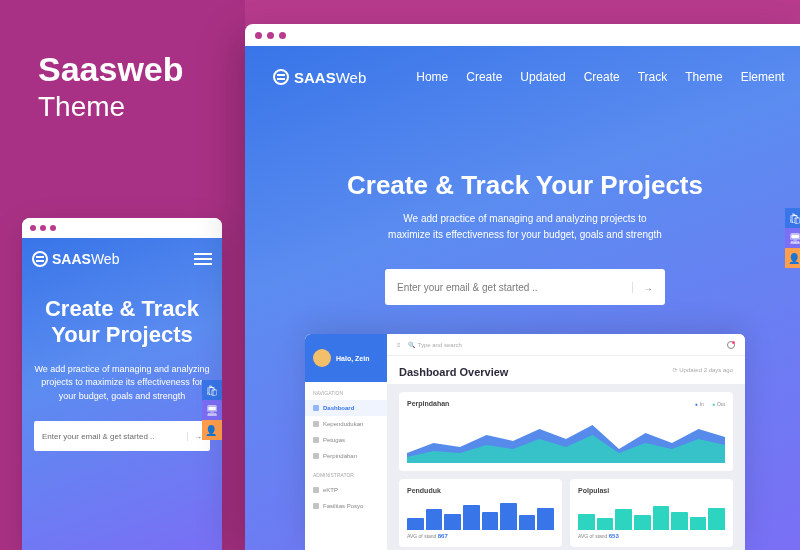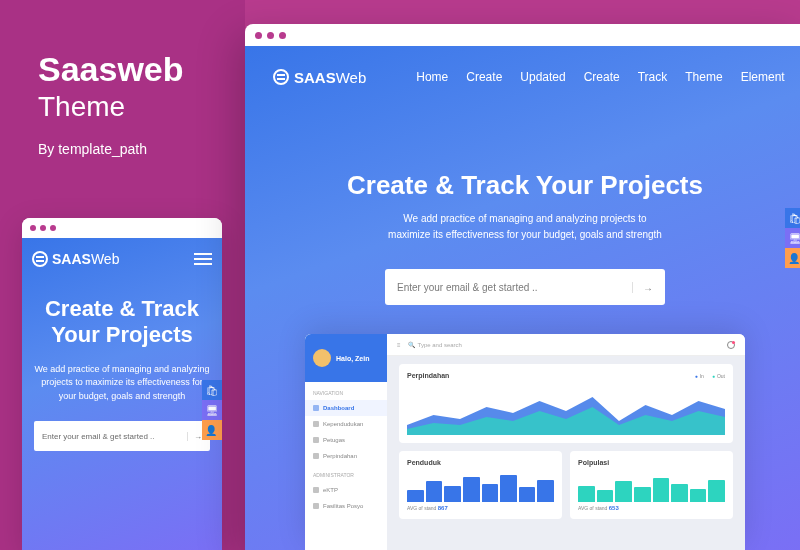--- a/index.html
+++ b/index.html
@@ -85,21 +85,20 @@
 .logo-ring::after { content: ''; position: absolute; width: 8px; height: 2px; background: #fff; bottom: 3px; left: 2px; }
 </style>
 </head>
 <body>
 
 <div class="stripe"></div>
 
 <div class="title-block">
   <div class="title-main">Saasweb</div>
   <div class="title-sub">Theme</div>
-  <div class="title-by">By template_path</div>
 </div>
 
 <div class="mobile-frame">
   <div class="mobile-dots">
       <span></span>
       <span></span>
       <span></span>
     </div>
   <div class="mobile-hero">
     <div class="mobile-nav">
@@ -189,20 +188,24 @@
         <div class="side-item">
             <span class="side-icon"></span>
             <span>Fasilitas Posyo</span>
           </div>
       </div>
       <div class="dash-main">
         <div class="dash-topbar">
           <span>≡</span>
           <span class="dash-search">🔍  Type and search</span>
           <span class="dash-bell"></span>
+        </div>
+        <div class="dash-title-row">
+          <div class="dash-title">Dashboard Overview</div>
+          <div class="dash-updated">⟳ Updated 2 days ago</div>
         </div>
         <div class="dash-content">
           <div class="card">
             <div class="card-head">
               <span>Perpindahan</span>
               <span class="legend">
                   <span class="l1">In</span>
                   <span class="l2">Out</span>
                 </span>
             </div>

